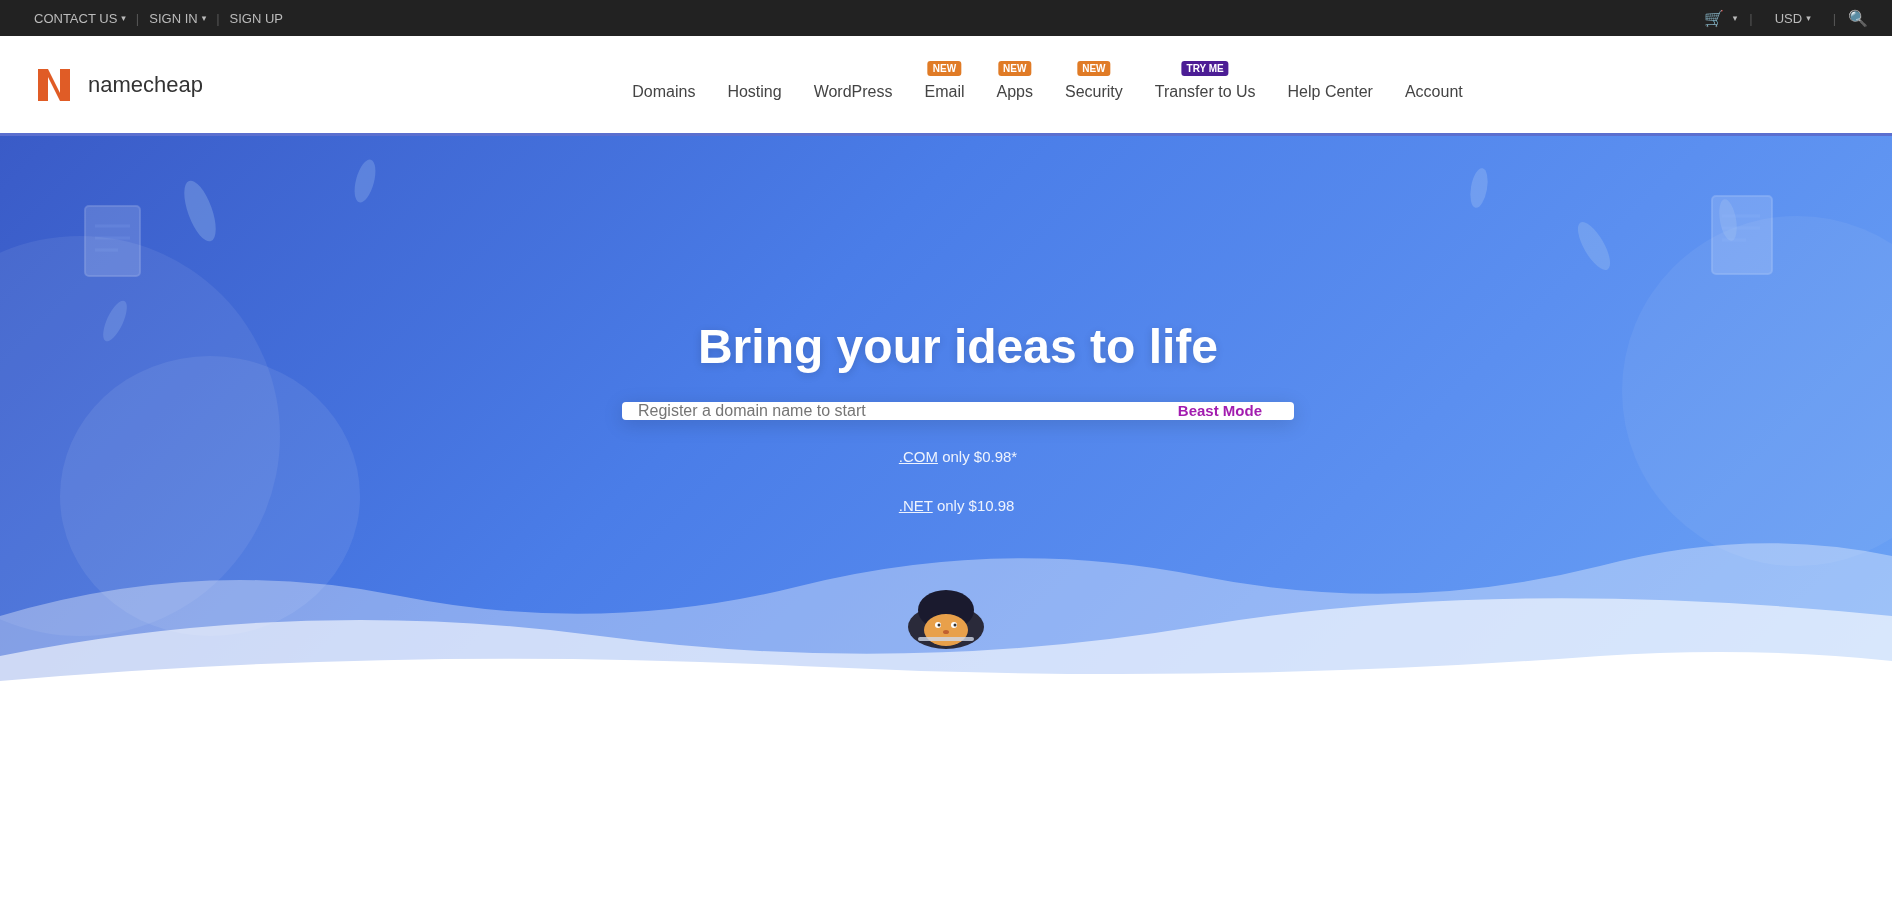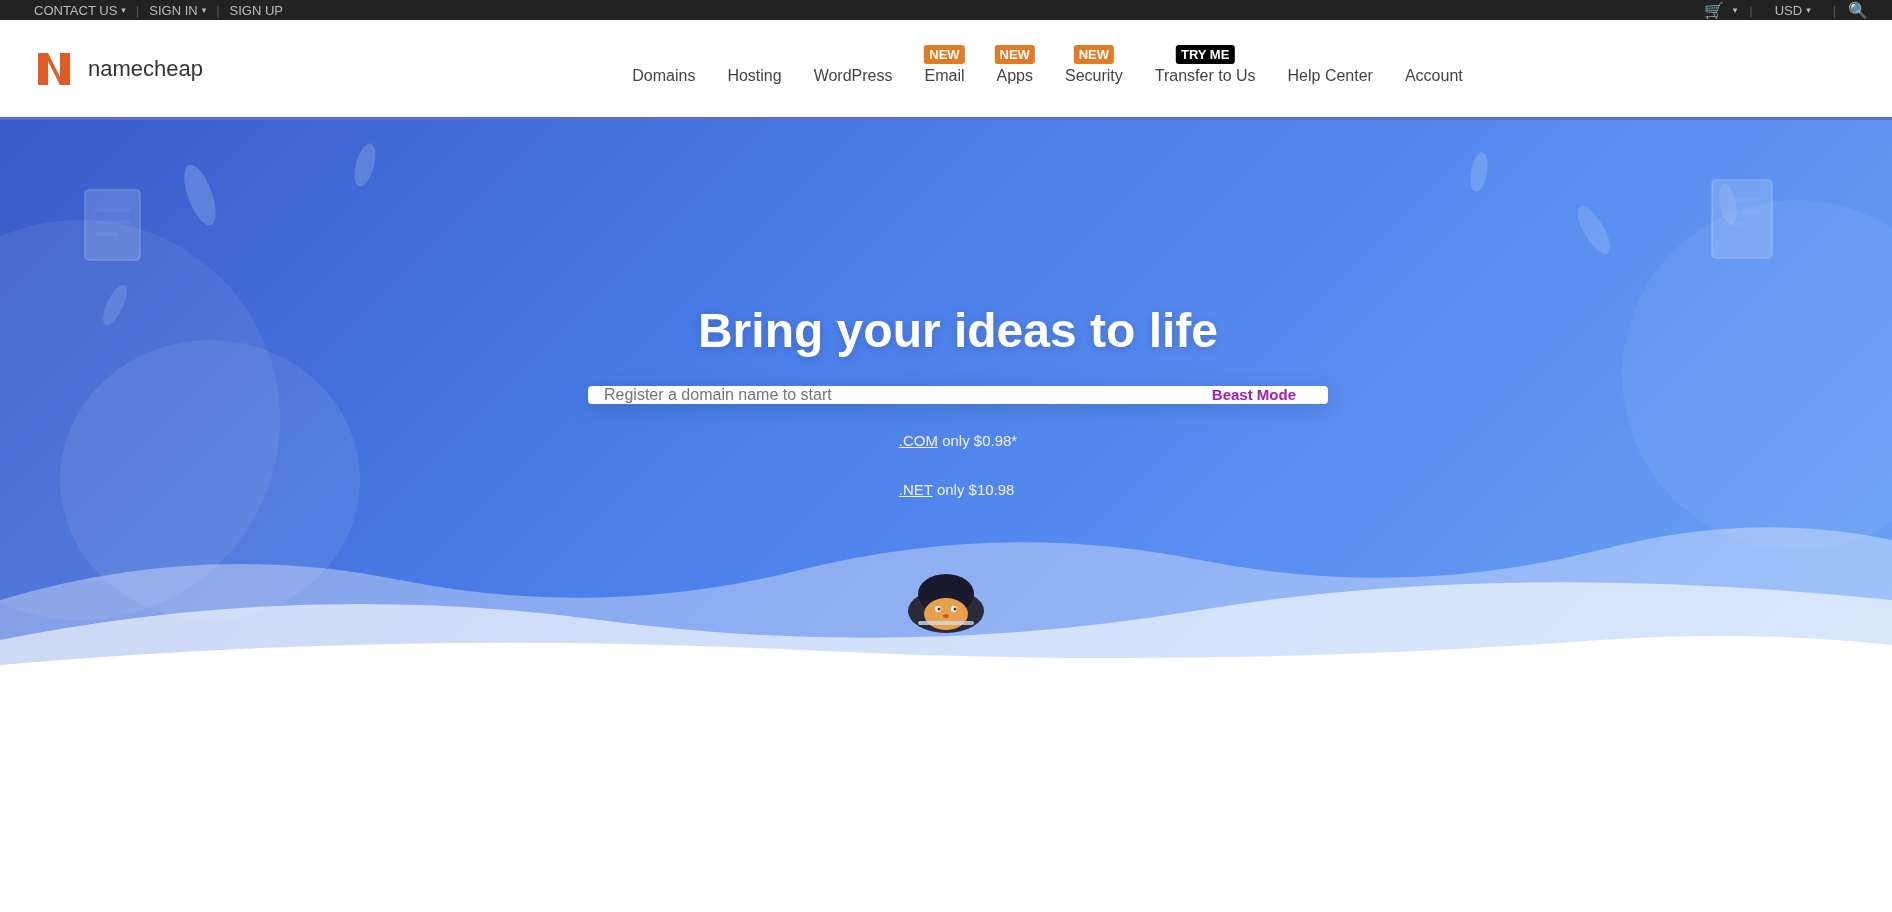--- a/index.html
+++ b/index.html
@@ -5,21 +5,21 @@
     * { margin: 0; padding: 0; box-sizing: border-box; }
     body { font-family: 'Helvetica Neue', Arial, sans-serif; overflow-x: hidden; }
 
     
     .top-bar {
       background: #222;
       color: #ccc;
       display: flex;
       align-items: center;
       padding: 0 24px;
-      height: 20px;
+      height: 36px;
       font-size: 13px;
       gap: 0;
     }
     .top-bar-left { display: flex; align-items: center; gap: 0; }
     .top-bar-item {
       color: #bbb;
       cursor: pointer;
       padding: 0 10px;
       display: flex; align-items: center; gap: 4px;
     }
@@ -38,30 +38,30 @@
       border-bottom: 3px solid #5b6fcf;
       position: relative;
     }
     .logo { display: flex; align-items: center; gap: 8px; text-decoration: none; margin-right: 32px; flex-shrink: 0; }
     .logo-icon { width: 48px; height: 40px; }
     .logo-text { font-size: 22px; color: #333; font-weight: 400; }
 
     .nav { display: flex; align-items: center; gap: 4px; flex: 1; justify-content: center; }
 
     .badge {
-      font-size: 13px;
+      font-size: 10px;
       font-weight: 700;
       padding: 2px 5px;
       border-radius: 3px;
       color: #fff;
       position: absolute;
       top: -2px;
     }
     .badge-orange { background: #e07b26; }
-    .badge-blue { background: #000000; }
+    .badge-blue { background: #4c1d95; }
 
     .nav-item-wrapper { position: relative; padding: 8px 14px; cursor: pointer; display: flex; flex-direction: column; align-items: center; }
     .nav-item-label { font-size: 16px; color: #444; white-space: nowrap; padding-top: 14px; }
     .nav-badge-above { position: absolute; top: 0; left: 50%; transform: translateX(-50%); }
 
     
     .hero {
       position: relative;
       background: linear-gradient(135deg, #3a5bc7 0%, #4a7de8 40%, #5b8ff0 70%, #6ba3f5 100%);
       min-height: 560px;
@@ -110,21 +110,21 @@
     }
     .hero-tab.active {
       background: rgba(255,255,255,0.25);
       color: #fff;
       font-weight: 600;
     }
 
     
     .search-bar {
       display: flex;
-      width: 740px;
+      width: 672px;
       max-width: 95vw;
       background: #fff;
       border-radius: 4px;
       overflow: hidden;
       box-shadow: 0 4px 20px rgba(0,0,0,0.15);
       align-items: flex-end;
     }
     .search-input-wrapper {
       flex: 1;
       display: flex;

